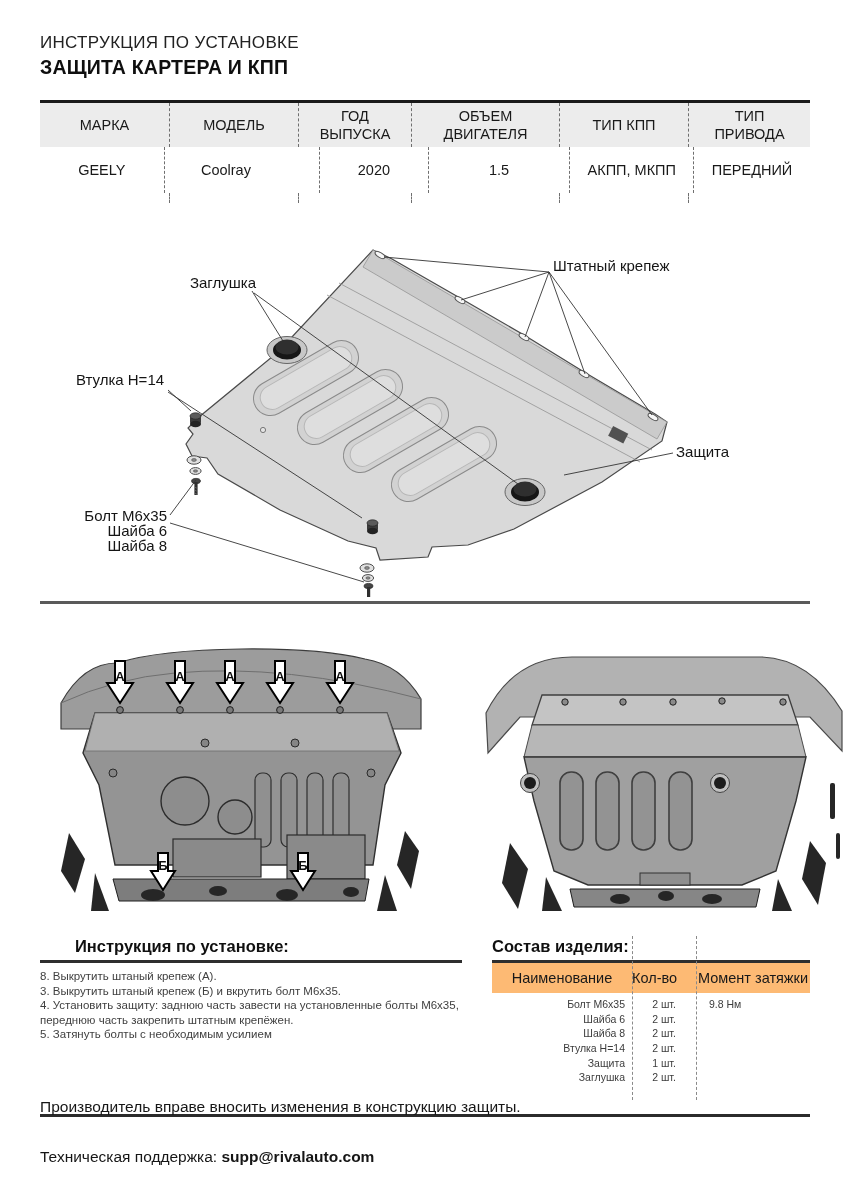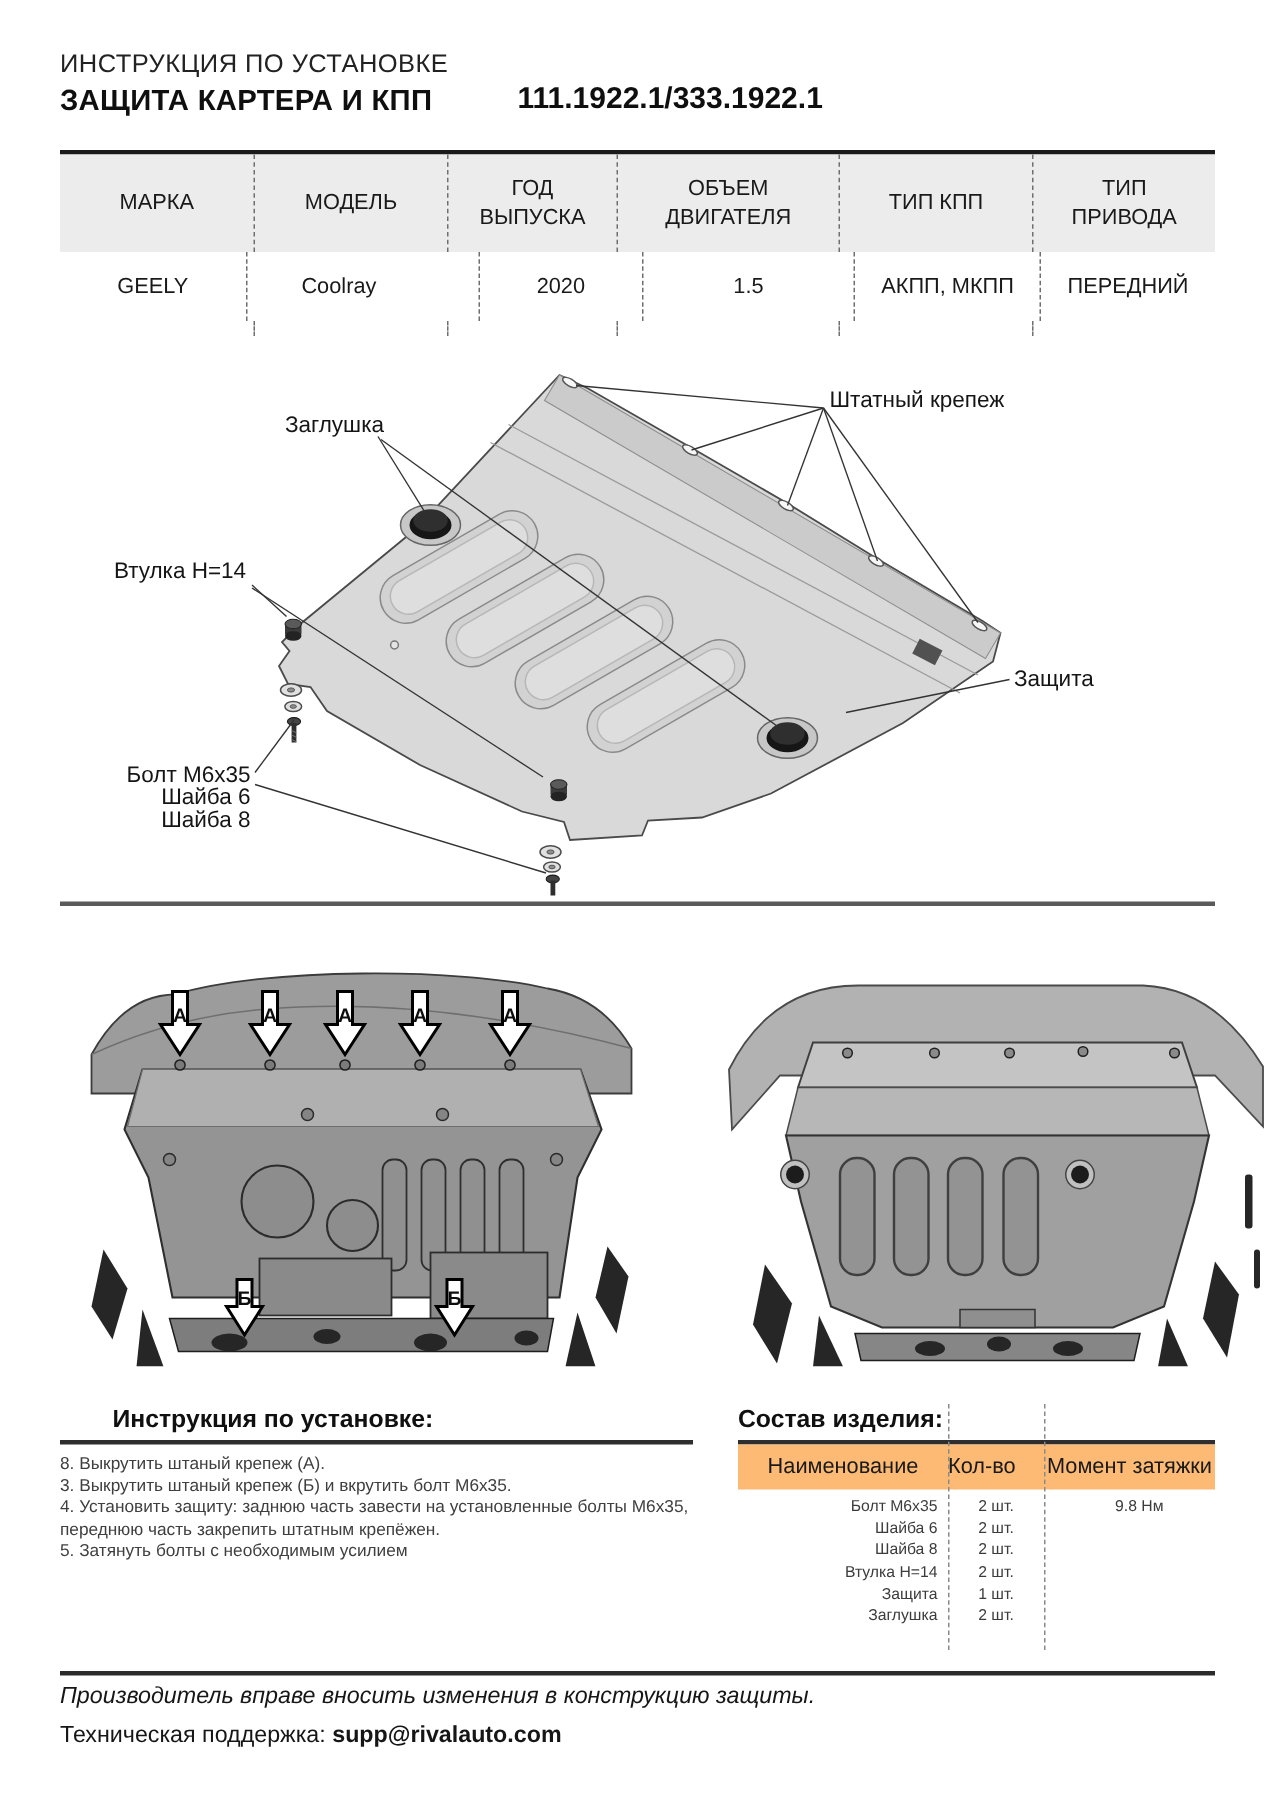--- a/index.html
+++ b/index.html
@@ -7,21 +7,21 @@
         font-family:"Liberation Sans",sans-serif;overflow:hidden;color:#1a1a1a;}
 
   
   .doc-subtitle{position:absolute;left:40px;top:33px;font-size:17px;color:#222;letter-spacing:.3px;}
   .doc-title{position:absolute;left:40px;top:56px;font-size:19.5px;font-weight:700;color:#0f0f0f;letter-spacing:.2px;}
   .part-numbers{position:absolute;left:345px;top:55px;font-size:20px;font-weight:700;color:#0f0f0f;}
 
   
   .spec{position:absolute;left:40px;top:100px;width:770px;border-top:3px solid #1a1a1a;}
   .spec-row{display:flex;}
-  .spec-row.head{background:#ececec;height:65px;}
+  .spec-row.head{background:#ececec;height:44px;}
   .spec-row.body{height:46px;}
   .spec-row.ext{height:10px;}
   .spec-cell{box-sizing:border-box;display:flex;align-items:center;justify-content:center;
              text-align:center;font-size:14.5px;color:#191919;white-space:pre-line;line-height:1.25;}
   .spec-cell.dash{border-left:1px dashed #6f6f6f;}
 
   
   .abs{position:absolute;}
   .divider{position:absolute;left:40px;top:601px;width:770px;height:3px;background:#5a5a5a;}
 
@@ -35,36 +35,35 @@
 
   .parts-head{position:absolute;left:492px;top:963px;width:318px;height:30px;background:#fdba74;
               display:flex;align-items:center;font-size:14.5px;color:#191919;}
   .ph-name{width:140px;text-align:center;}
   .ph-qty{width:64px;text-align:left;}
   .ph-tq{width:114px;text-align:center;}
   .parts-rows{position:absolute;left:492px;top:997px;width:318px;font-size:10.5px;color:#3c3c3c;}
   .parts-row{display:flex;height:14.6px;align-items:center;}
   .pname{width:140px;text-align:right;padding-right:7px;box-sizing:border-box;}
   .pqty{width:64px;text-align:center;}
-  .ptq{width:114px;padding-left:13px;box-sizing:border-box;text-align:center;}
+  .ptq{width:114px;padding-left:13px;box-sizing:border-box;}
   .vdash{position:absolute;width:0;border-left:1px dashed #8a8a8a;top:936px;height:164px;}
 
   
   .foot-rule{position:absolute;left:40px;top:1114px;width:770px;height:3px;background:#2b2b2b;}
   .foot-line{position:absolute;left:40px;font-size:15.5px;color:#161616;}
   .foot-line b{font-weight:700;}
 </style>
 </head>
 <body>
 
 <div class="page">
 
   <div class="doc-subtitle">ИНСТРУКЦИЯ ПО УСТАНОВКЕ</div>
   <div class="doc-title">ЗАЩИТА КАРТЕРА И КПП</div>
-  <div class="part-numbers">111.1922.1/333.1922.1</div>
 
   <div class="spec">
     <div class="spec-row head">
         <div class="spec-cell" style="width: 129px;">МАРКА</div>
         <div class="spec-cell dash" style="width: 129px;">МОДЕЛЬ</div>
         <div class="spec-cell dash" style="width: 113px;">ГОД
 ВЫПУСКА</div>
         <div class="spec-cell dash" style="width: 148px;">ОБЪЕМ
 ДВИГАТЕЛЯ</div>
         <div class="spec-cell dash" style="width: 129px;">ТИП КПП</div>
@@ -368,18 +367,18 @@
       <div class="parts-row">
         <div class="pname">Заглушка</div>
         <div class="pqty">2 шт.</div>
         <div class="ptq"></div>
       </div>
     </div>
   <div class="vdash" style="left:632px;"></div>
   <div class="vdash" style="left:696px;"></div>
 
   <div class="foot-rule"></div>
-  <div class="foot-line" style="top:1122px;font-style:italic;">Производитель вправе вносить изменения в конструкцию защиты.</div>
+  <div class="foot-line" style="top:1098px;">Производитель вправе вносить изменения в конструкцию защиты.</div>
   <div class="foot-line" style="top:1148px;">
     <span>Техническая поддержка: </span><b>supp@rivalauto.com</b>
   </div>
 
 </div>
 
 </body></html>

